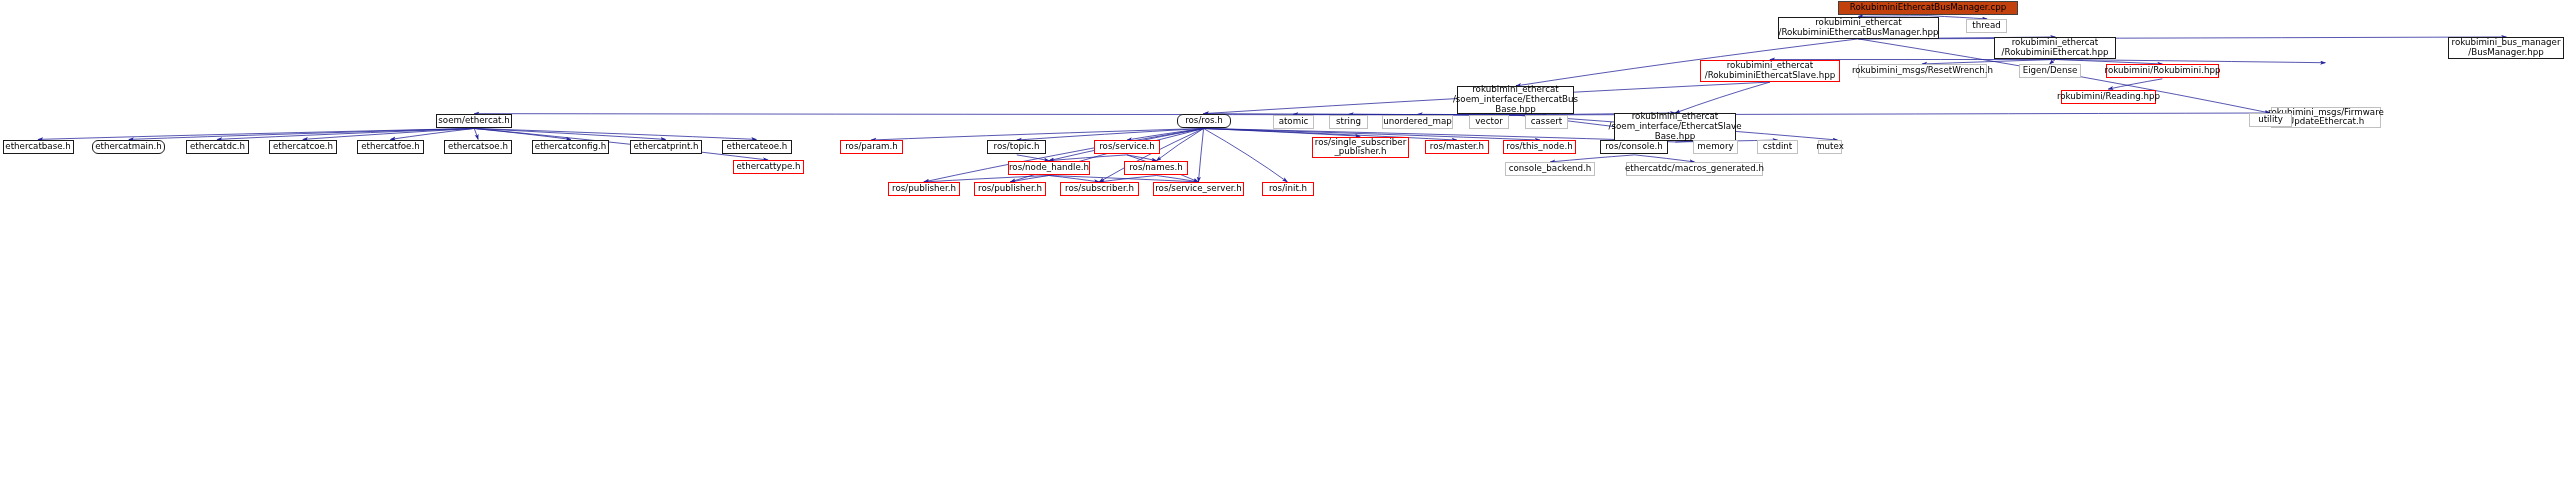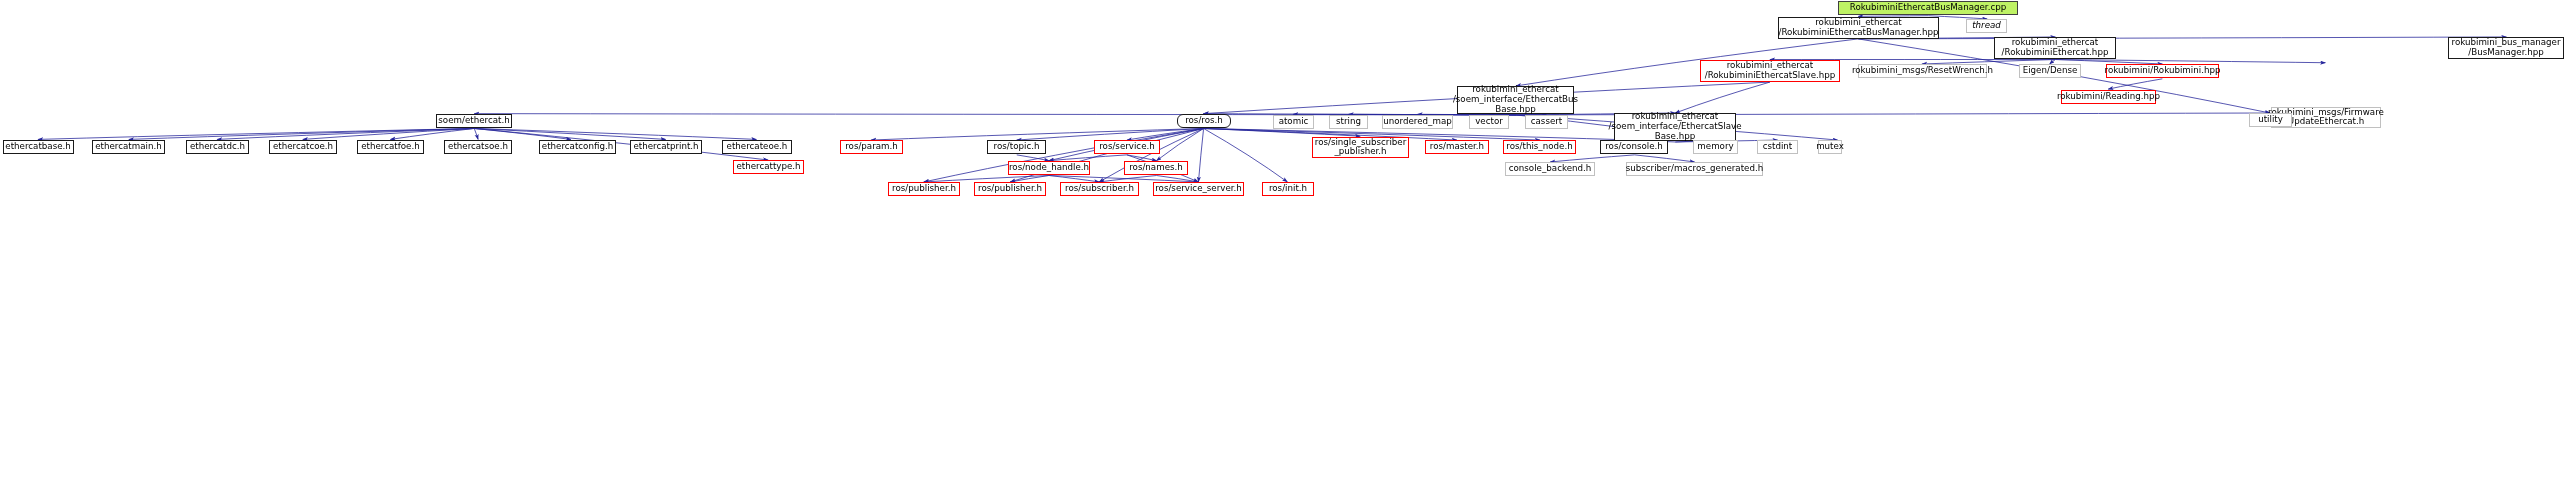--- a/index.html
+++ b/index.html
@@ -22,21 +22,21 @@
     line-height:1.12;
     font-size:8.7px;
     color:#000000;
     background:#ffffff;
     border:0.6px solid #c0c0c0;
     white-space:pre;
     padding:0 3.2px;
     z-index:5;
   }
   .node.root{
-    background:#bef264;
+    background:#c2410c;
     border:0.6px solid #404040;
   }
   .node.dark{
     border:1px solid #1a1a1a;
   }
   .node.red{
     border:1px solid #ff0000;
   }
   .node.grey{
     border:0.6px solid #c0c0c0;
@@ -116,21 +116,21 @@
         <path d="M1795,272 Q1745.16,277 1706,282" marker-end="url(#ar)"></path>
         <path d="M1795,272 Q1831.4,277 1860,282" marker-end="url(#ar)"></path>
         <path d="M2537,240 Q2463.64,245.5 2406,251" marker-end="url(#ar)"></path>
         <path d="M2537,240 Q2589.08,245.5 2630,251" marker-end="url(#ar)"></path>
       </g>
   </svg>
   <div id="node-layer">
       <div class="node root" style="left: 1838px; top: 1.3px; width: 180px; height: 14px;">RokubiminiEthercatBusManager.cpp</div>
       <div class="node dark" style="left: 1778px; top: 17px; width: 161px; height: 22px;">rokubimini_ethercat
 /RokubiminiEthercatBusManager.hpp</div>
-      <div class="node grey" style="left: 1966px; top: 19.3px; width: 41px; height: 14px; font-style: italic;">thread</div>
+      <div class="node grey" style="left: 1966px; top: 19.3px; width: 41px; height: 14px;">thread</div>
       <div class="node dark" style="left: 1994px; top: 37px; width: 122px; height: 22px;">rokubimini_ethercat
 /RokubiminiEthercat.hpp</div>
       <div class="node dark" style="left: 2448px; top: 37px; width: 116px; height: 22px;">rokubimini_bus_manager
 /BusManager.hpp</div>
       <div class="node red" style="left: 1700px; top: 60px; width: 140px; height: 22px;">rokubimini_ethercat
 /RokubiminiEthercatSlave.hpp</div>
       <div class="node grey" style="left: 1858px; top: 64px; width: 129px; height: 14px;">rokubimini_msgs/ResetWrench.h</div>
       <div class="node grey" style="left: 2019px; top: 64px; width: 62px; height: 14px;">Eigen/Dense</div>
       <div class="node red" style="left: 2106px; top: 64px; width: 113px; height: 14px;">rokubimini/Rokubimini.hpp</div>
       <div class="node grey" style="left: 2271px; top: 63px; width: 110px; height: 20.6px; margin-top: 44px;">rokubimini_msgs/Firmware
@@ -144,44 +144,44 @@
 Base.hpp</div>
       <div class="node grey" style="left: 2249px; top: 113px; width: 43px; height: 14px;">utility</div>
       <div class="node dark" style="left: 436px; top: 114px; width: 76px; height: 14px;">soem/ethercat.h</div>
       <div class="node dark" style="left: 1177px; top: 114px; width: 54px; height: 14px; border-radius: 6px;">ros/ros.h</div>
       <div class="node grey" style="left: 1273px; top: 115px; width: 41px; height: 14px;">atomic</div>
       <div class="node grey" style="left: 1329px; top: 115px; width: 39px; height: 14px;">string</div>
       <div class="node grey" style="left: 1382px; top: 115px; width: 71px; height: 14px;">unordered_map</div>
       <div class="node grey" style="left: 1469px; top: 115px; width: 40px; height: 14px;">vector</div>
       <div class="node grey" style="left: 1525px; top: 115px; width: 43px; height: 14px;">cassert</div>
       <div class="node dark" style="left: 2.6px; top: 140px; width: 71px; height: 14px;">ethercatbase.h</div>
-      <div class="node dark" style="left: 92px; top: 140px; width: 73px; height: 14px;">ethercatmain.h</div>
+      <div class="node dark" style="left: 92px; top: 140px; width: 73px; height: 14px; border-radius: 6px;">ethercatmain.h</div>
       <div class="node dark" style="left: 186px; top: 140px; width: 63px; height: 14px;">ethercatdc.h</div>
       <div class="node dark" style="left: 269px; top: 140px; width: 68px; height: 14px;">ethercatcoe.h</div>
       <div class="node dark" style="left: 357px; top: 140px; width: 67px; height: 14px;">ethercatfoe.h</div>
       <div class="node dark" style="left: 444px; top: 140px; width: 68px; height: 14px;">ethercatsoe.h</div>
-      <div class="node dark" style="left: 532px; top: 140px; width: 77px; height: 14px; margin-left: 7px;">ethercatconfig.h</div>
+      <div class="node dark" style="left: 532px; top: 140px; width: 77px; height: 14px;">ethercatconfig.h</div>
       <div class="node dark" style="left: 630px; top: 140px; width: 72px; height: 14px;">ethercatprint.h</div>
       <div class="node dark" style="left: 722px; top: 140px; width: 70px; height: 14px;">ethercateoe.h</div>
       <div class="node red" style="left: 840px; top: 140px; width: 63px; height: 14px;">ros/param.h</div>
       <div class="node dark" style="left: 987px; top: 140px; width: 59px; height: 14px;">ros/topic.h</div>
       <div class="node red" style="left: 1094px; top: 140px; width: 66px; height: 14px;">ros/service.h</div>
       <div class="node red" style="left: 1124px; top: 161px; width: 64px; height: 14px;">ros/names.h</div>
       <div class="node red" style="left: 1312px; top: 137px; width: 97px; height: 20.6px;">ros/single_subscriber
 _publisher.h</div>
       <div class="node red" style="left: 1425px; top: 140px; width: 64px; height: 14px;">ros/master.h</div>
       <div class="node red" style="left: 1503px; top: 140px; width: 73px; height: 14px;">ros/this_node.h</div>
       <div class="node dark" style="left: 1600px; top: 140px; width: 68px; height: 14px;">ros/console.h</div>
       <div class="node grey" style="left: 1693px; top: 140px; width: 45px; height: 14px;">memory</div>
       <div class="node grey" style="left: 1757px; top: 140px; width: 41px; height: 14px;">cstdint</div>
       <div class="node grey" style="left: 1818px; top: 140px; width: 24px; height: 14px;">mutex</div>
       <div class="node red" style="left: 733px; top: 160px; width: 71px; height: 14px;">ethercattype.h</div>
       <div class="node red" style="left: 1008px; top: 161px; width: 82px; height: 14px;">ros/node_handle.h</div>
       <div class="node grey" style="left: 1505px; top: 162px; width: 90px; height: 14px;">console_backend.h</div>
-      <div class="node grey" style="left: 1626px; top: 162px; width: 137px; height: 14px;">subscriber/macros_generated.h</div>
+      <div class="node grey" style="left: 1626px; top: 162px; width: 137px; height: 14px;">ethercatdc/macros_generated.h</div>
       <div class="node red" style="left: 888px; top: 182px; width: 72px; height: 14px;">ros/publisher.h</div>
       <div class="node red" style="left: 974px; top: 182px; width: 72px; height: 14px;">ros/publisher.h</div>
       <div class="node red" style="left: 1060px; top: 182px; width: 79px; height: 14px;">ros/subscriber.h</div>
       <div class="node red" style="left: 1153px; top: 182px; width: 91px; height: 14px;">ros/service_server.h</div>
       <div class="node red" style="left: 1262px; top: 182px; width: 52px; height: 14px;">ros/init.h</div>
     </div>
 </div>
 
 
 </body></html>

